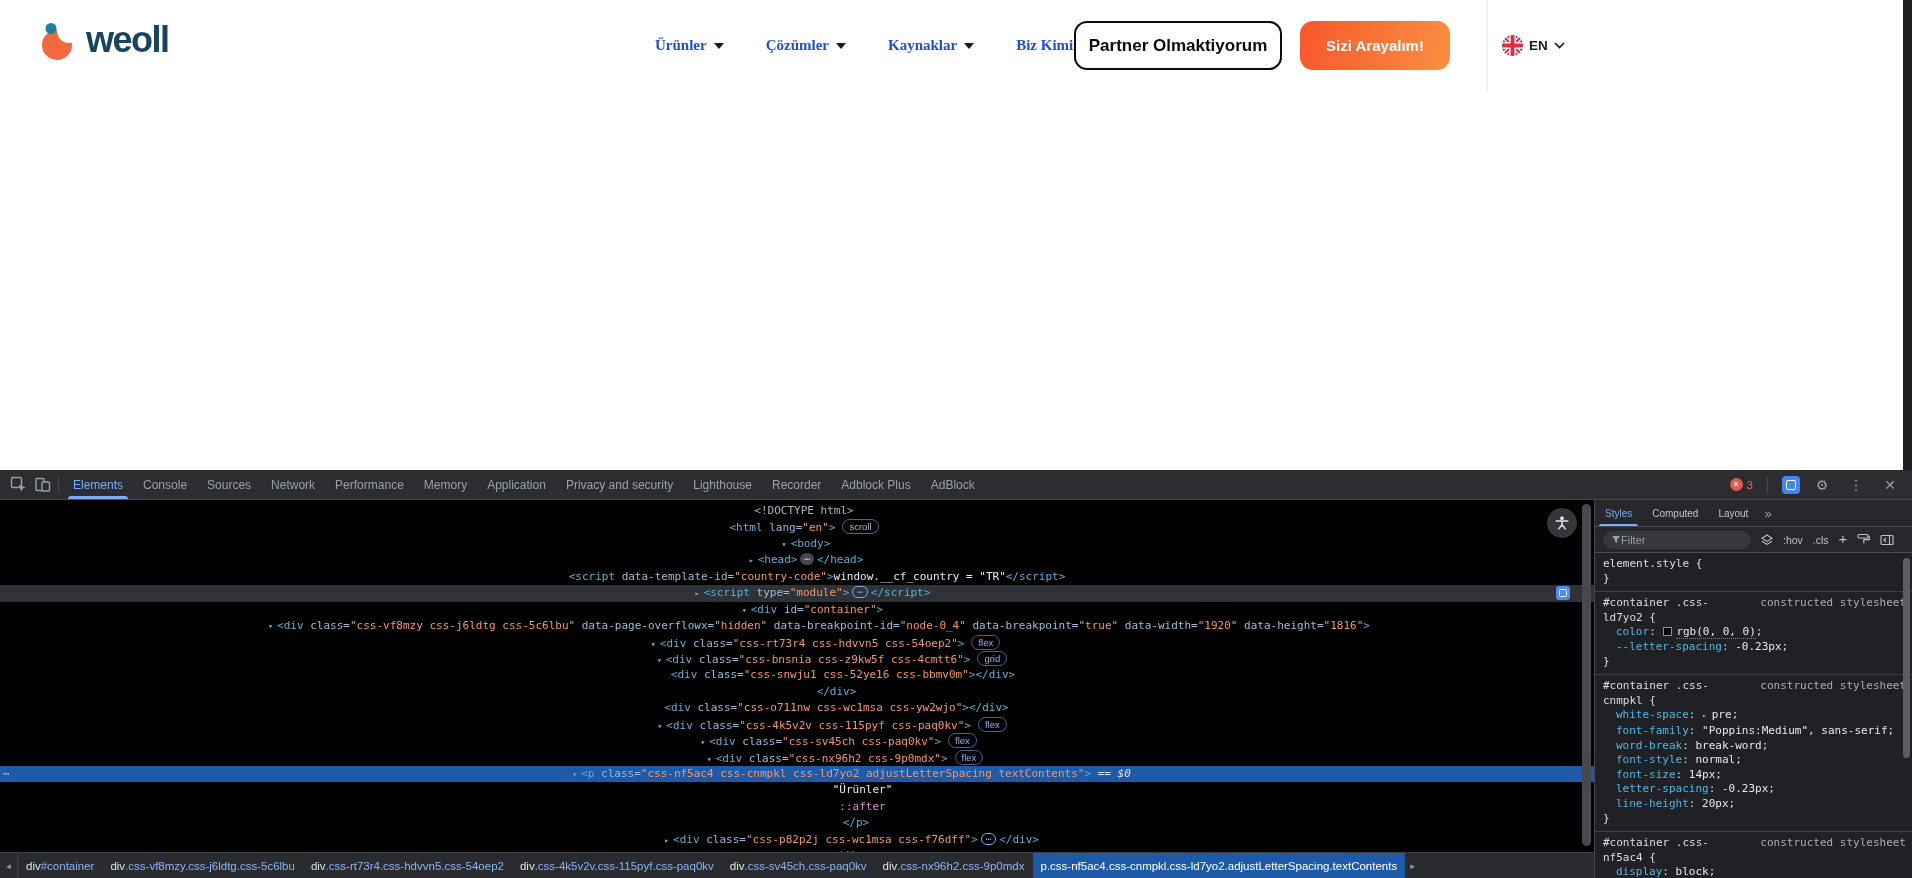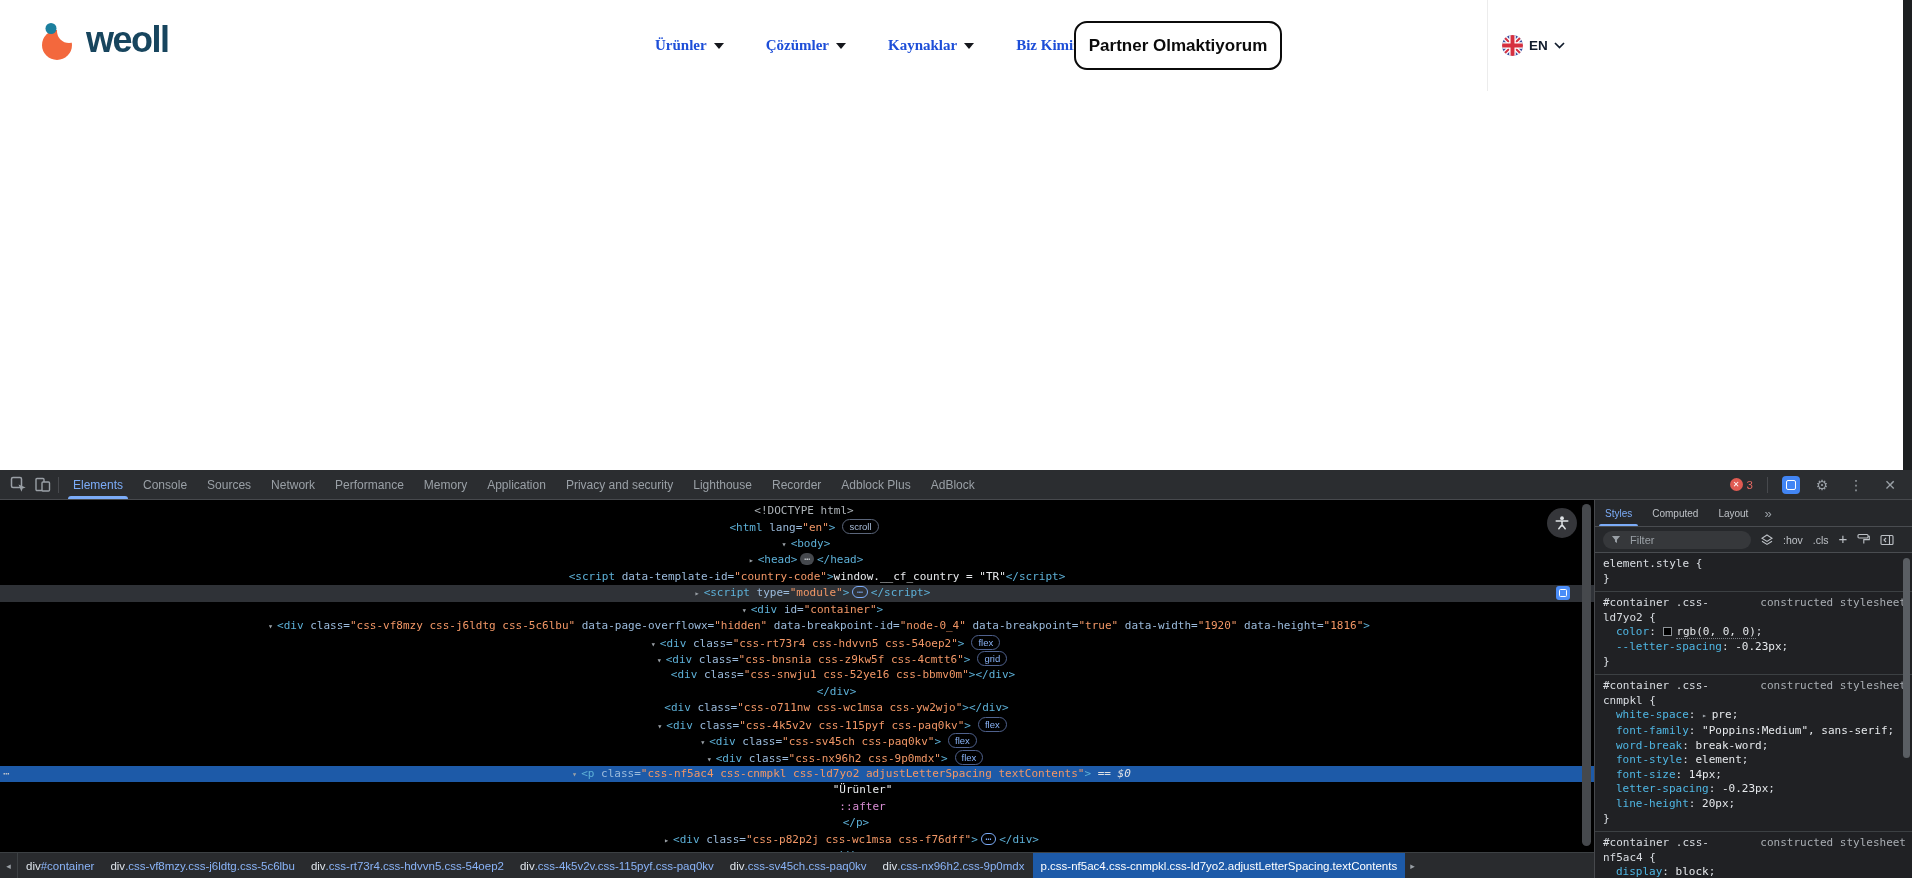--- a/index.html
+++ b/index.html
@@ -75,21 +75,21 @@
   .crumb-more { display:flex; align-items:center; padding:0 5px; color:#9aa0a6; font-size:9px; cursor:pointer; }
 
   
   .sb { position:absolute; left:1595px; top:0; width:317px; height:378px; background:#202124; overflow:hidden; }
   .sb-tabs { height:27px; border-bottom:1px solid #494c50; background:#26282b; display:flex; align-items:stretch; }
   .sb-tab { position:relative; display:flex; align-items:center; padding:0 10px; font-size:10px; color:#bdc1c6; cursor:pointer; }
   .sb-tab.active { color:#7cacf8; }
   .sb-tab.active::after { content:''; position:absolute; left:4px; right:4px; bottom:0; height:2.5px; border-radius:2px 2px 0 0; background:#7cacf8; }
   .sb-more { display:flex; align-items:center; padding:0 6px; color:#9aa0a6; font-size:13px; cursor:pointer; }
   .sb-toolbar { height:26px; border-bottom:1px solid #494c50; background:#26282b; display:flex; align-items:center; gap:10px; padding:0 8px; }
-  .filter-box { flex:0 0 148px; height:18px; border-radius:9px; background:#36383b; display:flex; align-items:center; gap:9px; padding:0 8px; color:#9aa0a6; font-size:11px; cursor:text; }
+  .filter-box { flex:0 0 148px; height:18px; border-radius:9px; background:#36383b; display:flex; align-items:center; gap:0; padding:0 8px; color:#9aa0a6; font-size:11px; cursor:text; }
   .sb-ic { color:#bdc1c6; font-size:10.5px; display:flex; align-items:center; cursor:pointer;text-align:center; }
   .sb-ic.plus { font-size:15px; margin-top:-2px; }
   .rules { font:11px "DejaVu Sans Mono", monospace; color:#dadee3; }
   .rule { border-bottom:1px solid #3c4043; padding:4px 6px 5px 8px; line-height:14.6px; }
   .rule-head { display:flex; justify-content:space-between; }
   .rule-note { color:#a8adb2; }
   .prop { padding-left:13px; }
   .p-name { color:#4fb6e3; }
   .p-val { color:#e6e9ec; }
   .p-val.dotted { border-bottom:1px dotted #7d8288; }
@@ -111,20 +111,21 @@
       </svg>
       <span class="logo-text">weoll</span>
     </div>
     <nav class="site-nav" id="site-nav">
         <div class="nav-item caret">Ürünler</div>
         <div class="nav-item caret">Çözümler</div>
         <div class="nav-item caret">Kaynaklar</div>
         <div class="nav-item">Biz Kimiz</div>
       </nav>
     <button class="btn-outline">Partner Olmaktiyorum</button>
+    <button class="btn-cta">Sizi Arayalım!</button>
     <div class="hdr-sep"></div>
     <div class="lang">
       <svg width="21" height="21" viewBox="0 0 32 32">
         <defs>
             <clipPath id="fc">
               <circle cx="16" cy="16" r="16"></circle>
             </clipPath>
           </defs>
         <g clip-path="url(#fc)">
           <rect width="32" height="32" fill="#3c4fa0"></rect>
@@ -314,21 +315,21 @@
             </div>
             <div class="rule">
               <div class="rule-head">
                 <span class="sel-line">#container .css-</span>
                 <span class="rule-note">constructed stylesheet</span>
               </div>
               <div><span class="sel-line">cnmpkl {</span></div>
               <div class="prop"><span class="p-name">white-space</span><span>: </span><span class="p-arrow">▸ </span><span class="p-val">pre</span><span>;</span></div>
               <div class="prop"><span class="p-name">font-family</span><span>: </span><span class="p-val">"Poppins:Medium", sans-serif</span><span>;</span></div>
               <div class="prop"><span class="p-name">word-break</span><span>: </span><span class="p-val">break-word</span><span>;</span></div>
-              <div class="prop"><span class="p-name">font-style</span><span>: </span><span class="p-val">element</span><span>;</span></div>
+              <div class="prop"><span class="p-name">font-style</span><span>: </span><span class="p-val">normal</span><span>;</span></div>
               <div class="prop"><span class="p-name">font-size</span><span>: </span><span class="p-val">14px</span><span>;</span></div>
               <div class="prop"><span class="p-name">letter-spacing</span><span>: </span><span class="p-val">-0.23px</span><span>;</span></div>
               <div class="prop"><span class="p-name">line-height</span><span>: </span><span class="p-val">20px</span><span>;</span></div>
               <div><span>}</span></div>
             </div>
             <div class="rule">
               <div class="rule-head">
                 <span class="sel-line">#container .css-</span>
                 <span class="rule-note">constructed stylesheet</span>
               </div>

